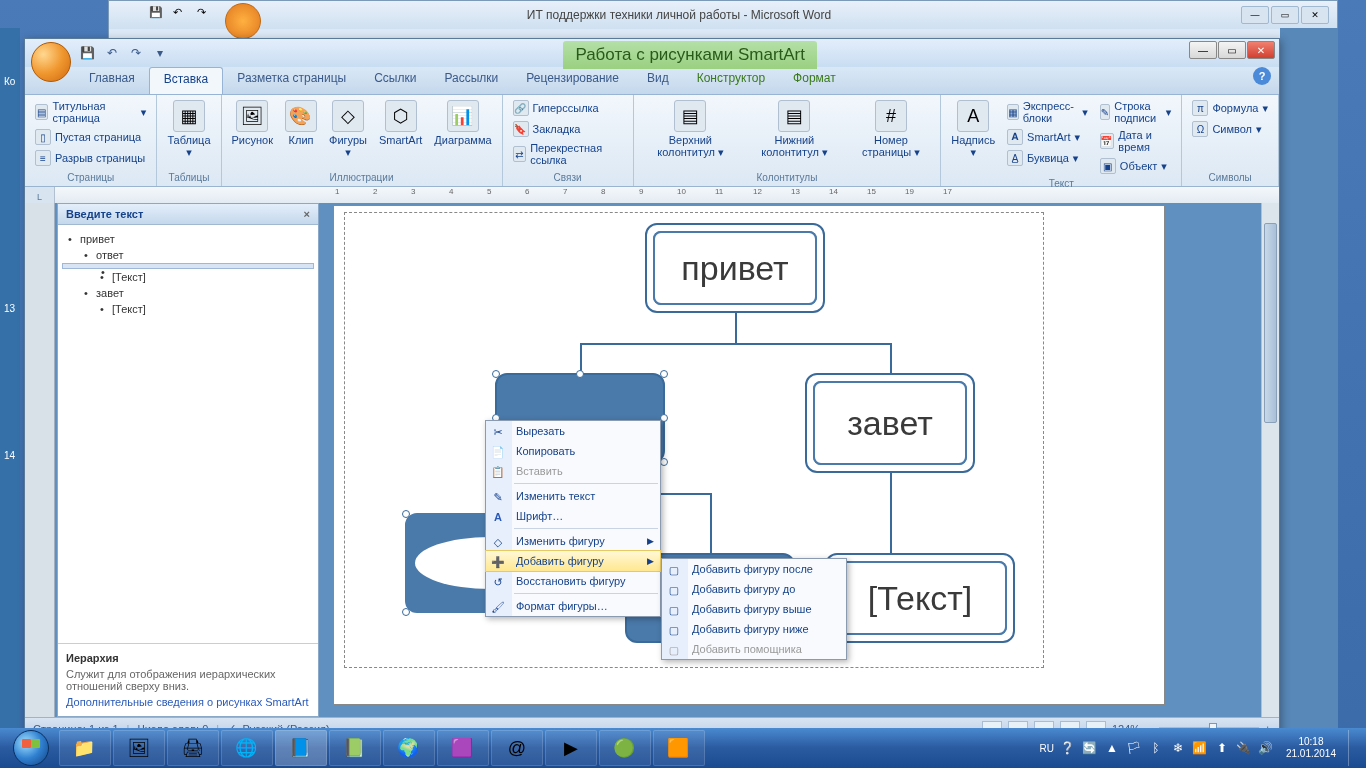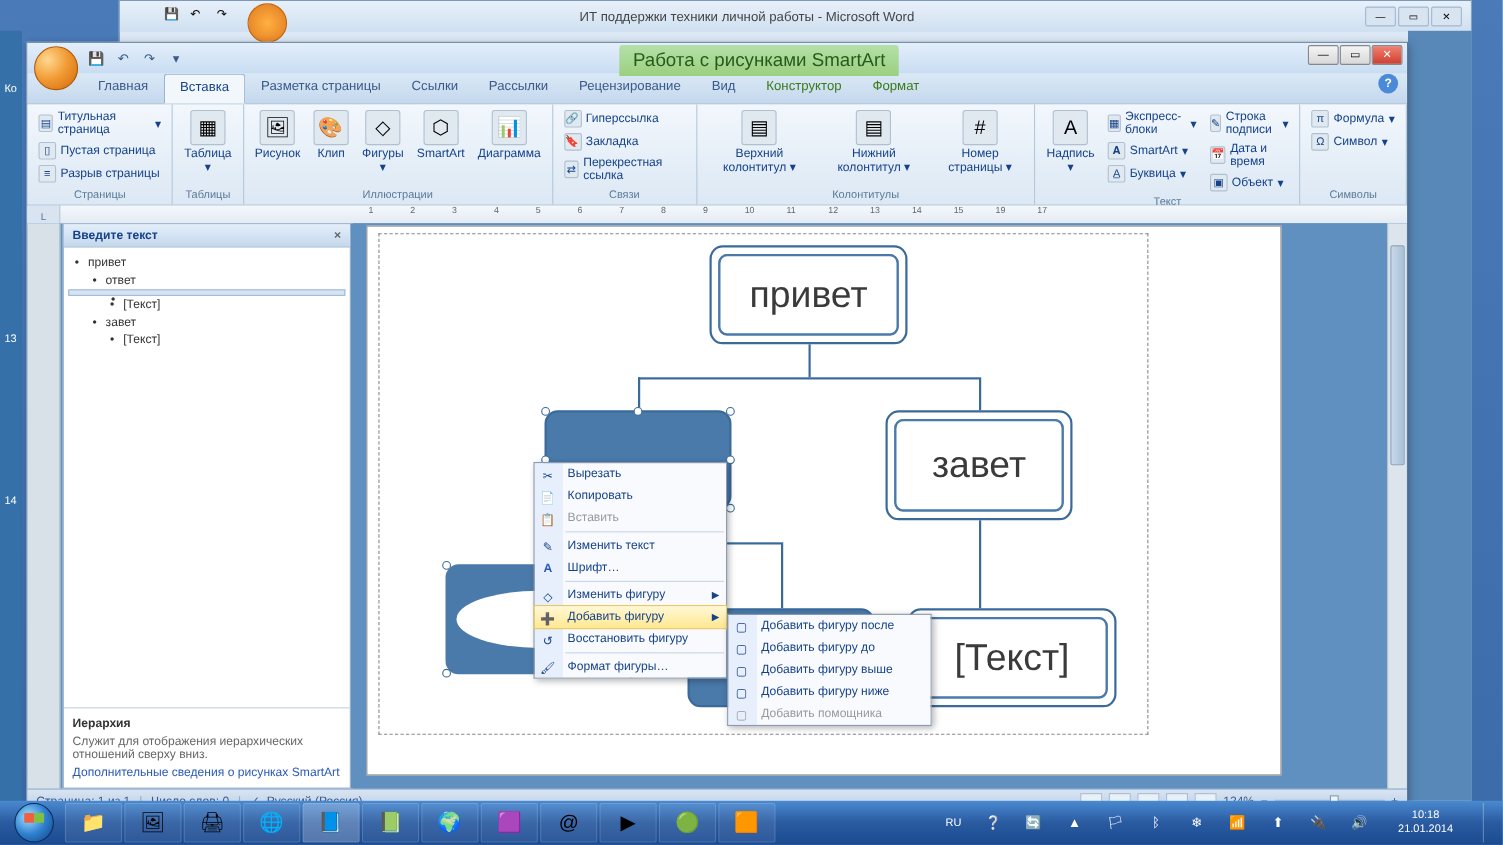--- a/index.html
+++ b/index.html
@@ -112,21 +112,21 @@
 .vscroll { position: absolute; right: 0; top: 164px; bottom: 22px; width: 18px; background: #dce4ec; border-left: 1px solid #b0c0d0; }
 .vscroll-thumb { position: absolute; left: 2px; right: 2px; top: 20px; height: 200px; background: linear-gradient(to right, #c8d8e8, #a8c0d8); border: 1px solid #8aa0b8; border-radius: 2px; }
 
 
 .taskbar { position: absolute; left: 0; right: 0; bottom: 0; height: 40px; background: linear-gradient(to bottom, #4a8ad0 0%, #2a5aa0 50%, #1a4a90 100%); display: flex; align-items: center; padding: 0 4px; z-index: 100; }
 .start-btn { width: 54px; height: 38px; display: flex; align-items: center; justify-content: center; }
 .start-orb { width: 36px; height: 36px; border-radius: 50%; background: radial-gradient(circle at 35% 35%, #a0e0ff, #3080d0, #104080); border: 1px solid #0a3060; position: relative; }
 .start-orb::before { content:''; position:absolute; left:8px; top:8px; width:9px; height:9px; background:#f06040; border-radius:1px; }
 .start-orb::after { content:''; position:absolute; right:8px; top:8px; width:9px; height:9px; background:#80c040; border-radius:1px; }
 .tb-item { width: 52px; height: 36px; margin: 0 1px; background: rgba(255,255,255,0.08); border: 1px solid rgba(255,255,255,0.15); border-radius: 2px; display: flex; align-items: center; justify-content: center; font-size: 18px; }
-.tb-tray { margin-left: auto; display: flex; align-items: center; gap: 21px; color: #fff; font-size: 10px; padding-right: 6px; }
+.tb-tray { margin-left: auto; display: flex; align-items: center; gap: 6px; color: #fff; font-size: 10px; padding-right: 6px; }
 .tray-icon { width: 16px; height: 16px; font-size: 12px; display: flex; align-items: center; justify-content: center; }
 .tb-clock { text-align: center; line-height: 1.2; padding: 0 6px; }
 
 
 .left-gutter { position: absolute; left: 0; top: 28px; width: 20px; bottom: 40px; background: #3570a8; }
 .lg-num { color: #fff; font-size: 10px; padding: 48px 4px; }
 
 
 .right-sliver { position: absolute; right: 28px; top: 28px; width: 58px; bottom: 40px; background: #5888b8; }
 </style>

